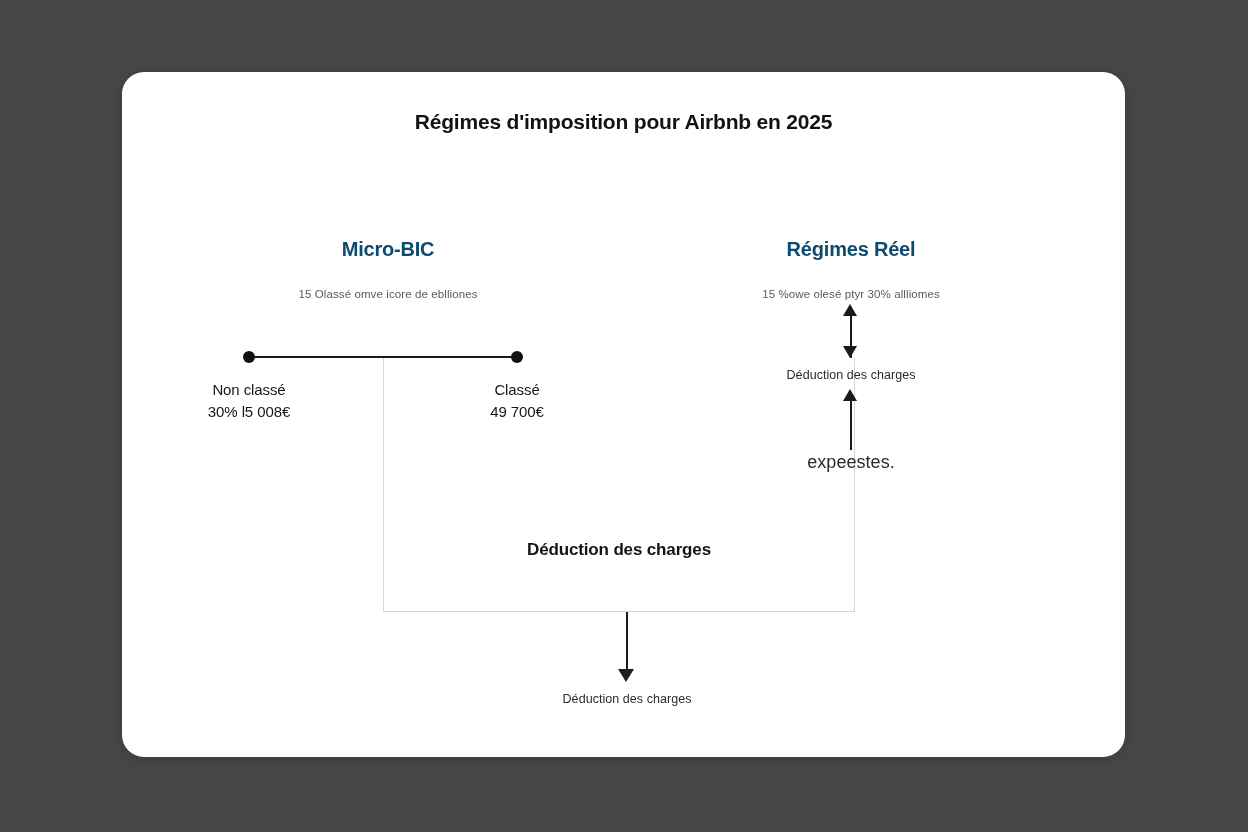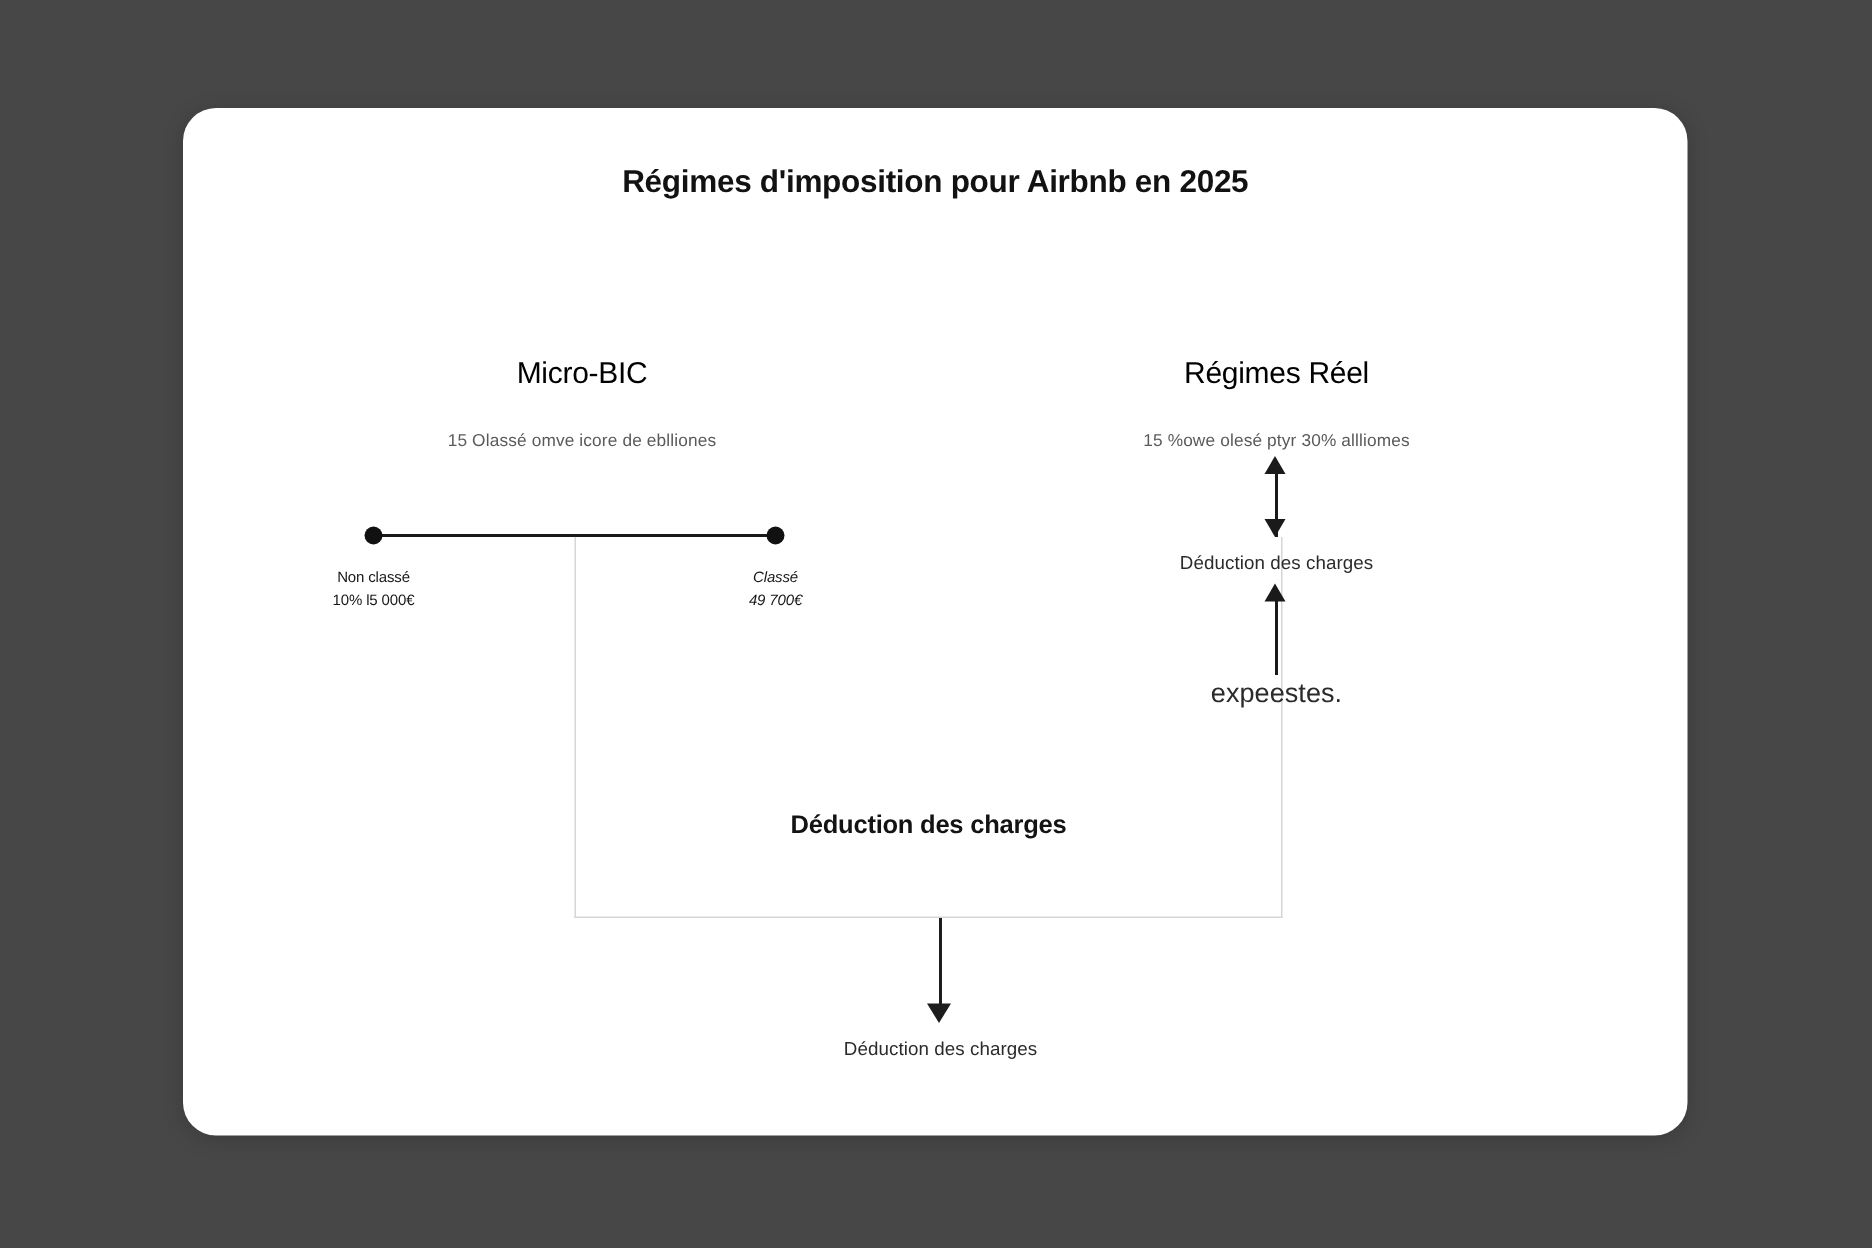--- a/index.html
+++ b/index.html
@@ -50,22 +50,22 @@
   }
 
   
   .col-heading {
     position:absolute;
     text-align:center;
     width:320px;
   }
   .col-heading .col-title {
     font-size:20px;
-    font-weight:normal;
-    color:#000000;
+    font-weight:bold;
+    color:#0c4a6e;
     letter-spacing:-0.2px;
     white-space:nowrap;
   }
   .col-heading .col-sub {
     margin-top:27px;
     font-size:11.5px;
     font-weight:normal;
     color:#5a5a5a;
     letter-spacing:0.1px;
     white-space:nowrap;
@@ -90,27 +90,27 @@
     border-radius:50%;
     background:#111111;
   }
   #dot-left  { left:121px; top:279px; }   
   #dot-right { left:389px; top:279px; }   
 
   .node-label {
     position:absolute;
     width:220px;
     text-align:center;
-    font-size:10px;
+    font-size:15px;
     line-height:1.45;
     color:#171717;
     letter-spacing:-0.1px;
   }
   #label-left  { left:17px;  top:307px; }  
-  #label-right { left:285px; top:307px;font-style:italic; }  
+  #label-right { left:285px; top:307px; }  
   .node-label .l2 { display:block; }
 
   
   .grey-box {
     position:absolute;
     left:261px;     
     top:286px;      
     width:472px;    
     height:254px;   
     border:1.4px solid #d6d6d6;
@@ -250,21 +250,21 @@
       <div class="col-title">Régimes Réel</div>
       <div class="col-sub">15 %owe olesé ptyr 30% allliomes</div>
     </div>
 
     <div class="branch-line"></div>
     <div class="node-dot" id="dot-left"></div>
     <div class="node-dot" id="dot-right"></div>
 
     <div class="node-label" id="label-left">
       <span class="l1">Non classé</span>
-      <span class="l2">10% l5 000€</span>
+      <span class="l2">30% l5 008€</span>
     </div>
 
     <div class="node-label" id="label-right">
       <span class="l1">Classé</span>
       <span class="l2">49 700€</span>
     </div>
 
     <div class="grey-box"></div>
 
     <div class="centre-caption">Déduction des charges</div>

